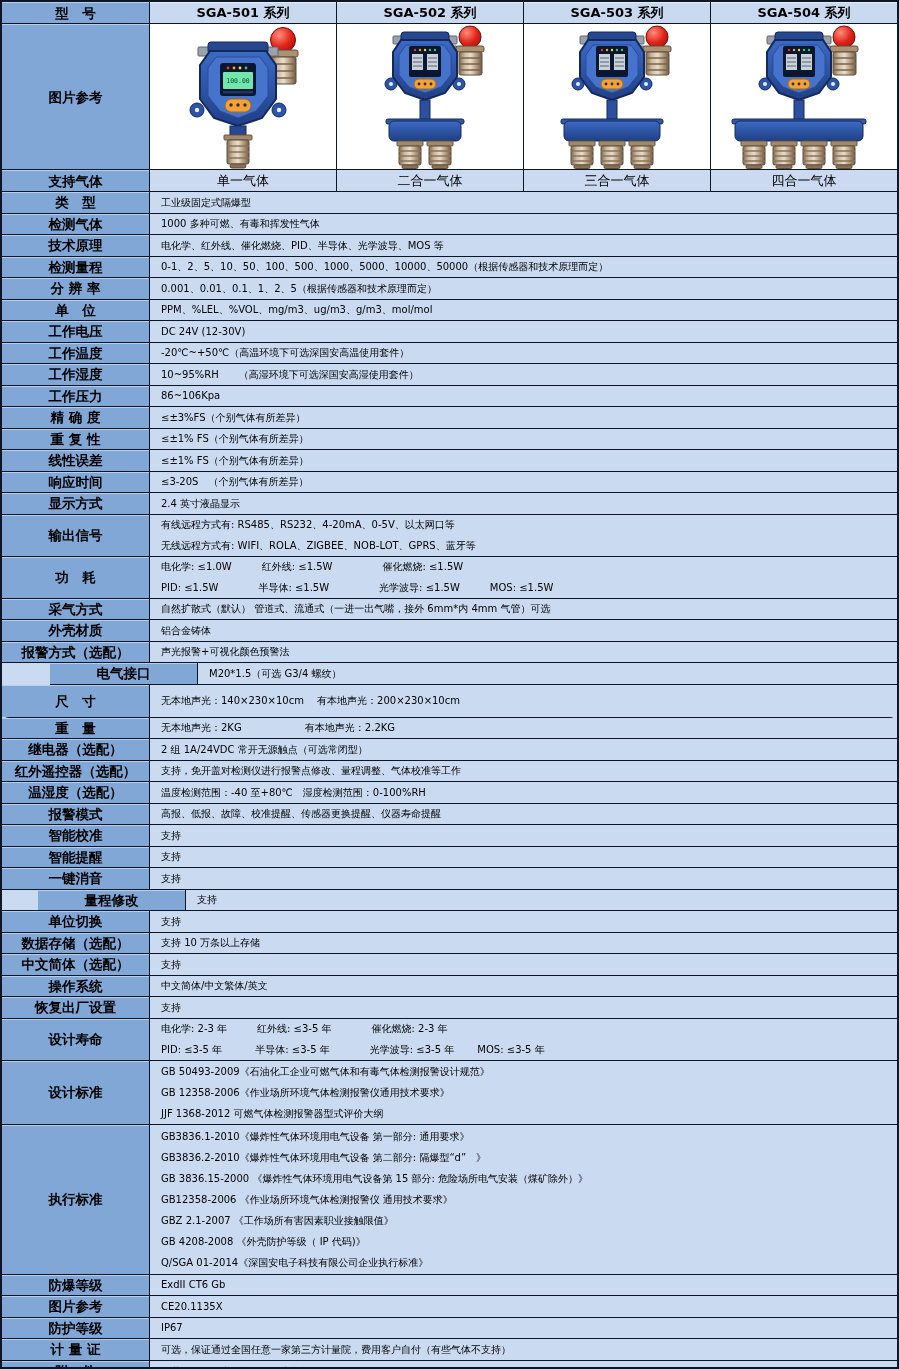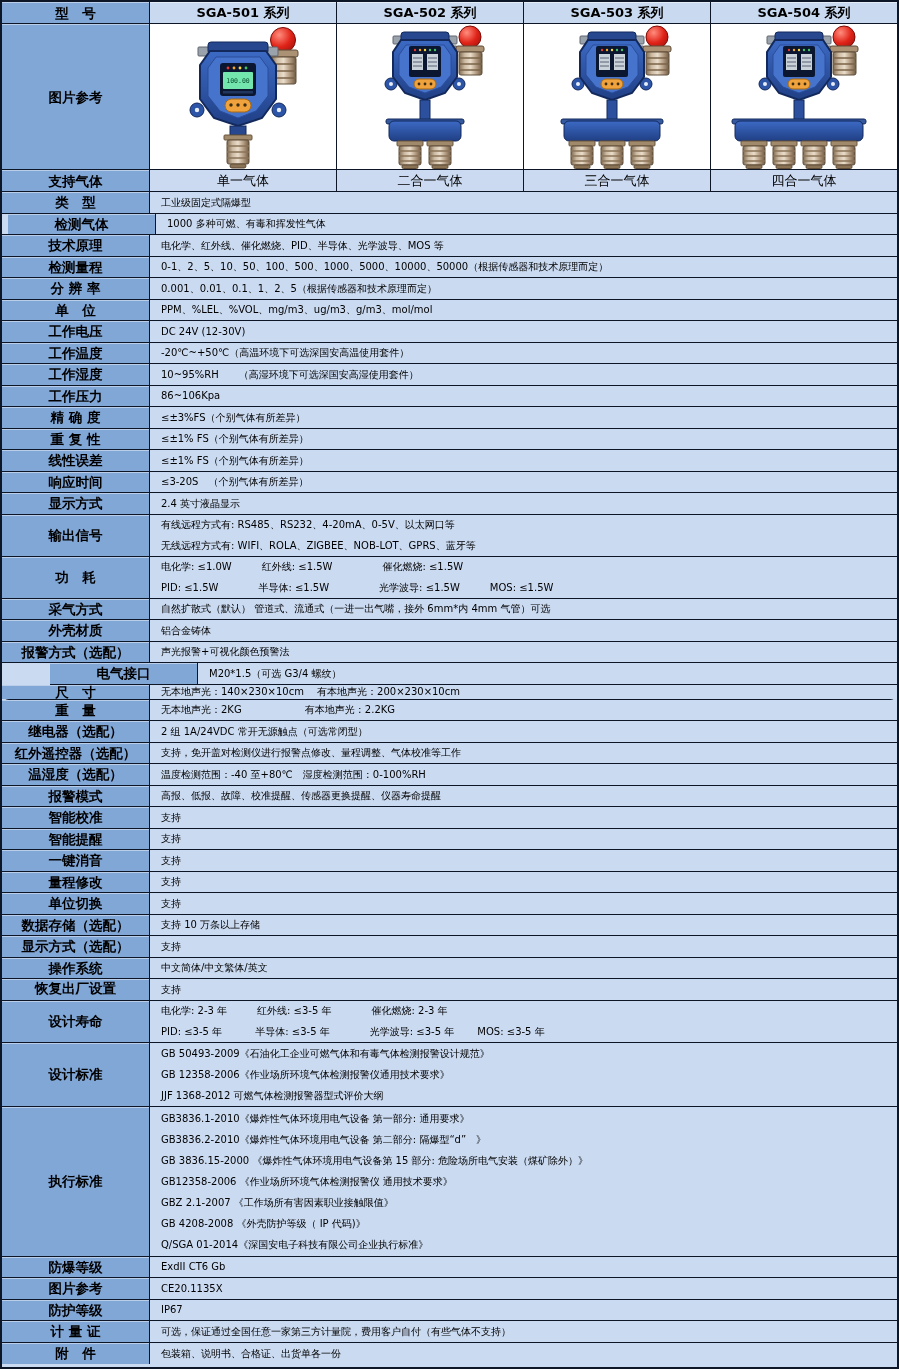--- a/index.html
+++ b/index.html
@@ -327,21 +327,21 @@
     <div class="mcell">三合一气体</div>
     <div class="mcell">四合一气体</div>
   </div>
 
   <div>
   <div class="row spec-row" style="height: 21.5px;">
     <div class="label-cell spec-label">类　型</div>
     <div class="spec-value"><div class="line">工业级固定式隔爆型</div></div>
   </div>
 
-  <div class="row spec-row" style="height: 21.5px; padding-left: 6px;">
+  <div class="row spec-row" style="height: 21.5px;">
     <div class="label-cell spec-label">检测气体</div>
     <div class="spec-value"><div class="line">1000 多种可燃、有毒和挥发性气体</div></div>
   </div>
 
   <div class="row spec-row" style="height: 21.5px;">
     <div class="label-cell spec-label">技术原理</div>
     <div class="spec-value"><div class="line">电化学、红外线、催化燃烧、PID、半导体、光学波导、MOS 等</div></div>
   </div>
 
   <div class="row spec-row" style="height: 21.5px;">
@@ -427,21 +427,21 @@
   <div class="row spec-row" style="height: 21.5px;">
     <div class="label-cell spec-label">报警方式（选配）</div>
     <div class="spec-value"><div class="line">声光报警+可视化颜色预警法</div></div>
   </div>
 
   <div class="row spec-row" style="height: 21.5px; margin-left: 48px;">
     <div class="label-cell spec-label">电气接口</div>
     <div class="spec-value"><div class="line">M20*1.5（可选 G3/4 螺纹）</div></div>
   </div>
 
-  <div class="row spec-row" style="height: 15px; border-radius: 7px;">
+  <div class="row spec-row" style="height: 33px; border-radius: 7px;">
     <div class="label-cell spec-label">尺　寸</div>
     <div class="spec-value"><div class="line">无本地声光：140×230×10cm　 有本地声光：200×230×10cm</div></div>
   </div>
 
   <div class="row spec-row" style="height: 21.5px;">
     <div class="label-cell spec-label">重　量</div>
     <div class="spec-value"><div class="line">无本地声光：2KG　　　　　　 有本地声光：2.2KG</div></div>
   </div>
 
   <div class="row spec-row" style="height: 21.5px;">
@@ -472,46 +472,46 @@
   <div class="row spec-row" style="height: 21.5px;">
     <div class="label-cell spec-label">智能提醒</div>
     <div class="spec-value"><div class="line">支持</div></div>
   </div>
 
   <div class="row spec-row" style="height: 21.5px;">
     <div class="label-cell spec-label">一键消音</div>
     <div class="spec-value"><div class="line">支持</div></div>
   </div>
 
-  <div class="row spec-row" style="height: 21.5px;">
+  <div class="row spec-row" style="height: 21.5px; padding-left: 36px;">
     <div class="label-cell spec-label">量程修改</div>
     <div class="spec-value"><div class="line">支持</div></div>
   </div>
 
   <div class="row spec-row" style="height: 21.5px;">
     <div class="label-cell spec-label">单位切换</div>
     <div class="spec-value"><div class="line">支持</div></div>
   </div>
 
   <div class="row spec-row" style="height: 21.5px;">
     <div class="label-cell spec-label">数据存储（选配）</div>
     <div class="spec-value"><div class="line">支持 10 万条以上存储</div></div>
   </div>
 
   <div class="row spec-row" style="height: 21.5px;">
-    <div class="label-cell spec-label">显示方式（选配）</div>
+    <div class="label-cell spec-label">中文简体（选配）</div>
     <div class="spec-value"><div class="line">支持</div></div>
   </div>
 
   <div class="row spec-row" style="height: 21.5px;">
     <div class="label-cell spec-label">操作系统</div>
     <div class="spec-value"><div class="line">中文简体/中文繁体/英文</div></div>
   </div>
 
-  <div class="row spec-row" style="height: 21.5px; font-family: Liberation Serif, serif;">
+  <div class="row spec-row" style="height: 21.5px;">
     <div class="label-cell spec-label">恢复出厂设置</div>
     <div class="spec-value"><div class="line">支持</div></div>
   </div>
 
   <div class="row spec-row" style="height: 42px;">
     <div class="label-cell spec-label">设计寿命</div>
     <div class="spec-value"><div class="line">电化学: 2-3 年　　　红外线: ≤3-5 年　　　　催化燃烧: 2-3 年</div><div class="line">PID: ≤3-5 年　　　 半导体: ≤3-5 年　　　　光学波导: ≤3-5 年　　 MOS: ≤3-5 年</div></div>
   </div>
 
   <div class="row spec-row" style="height: 64px;">

